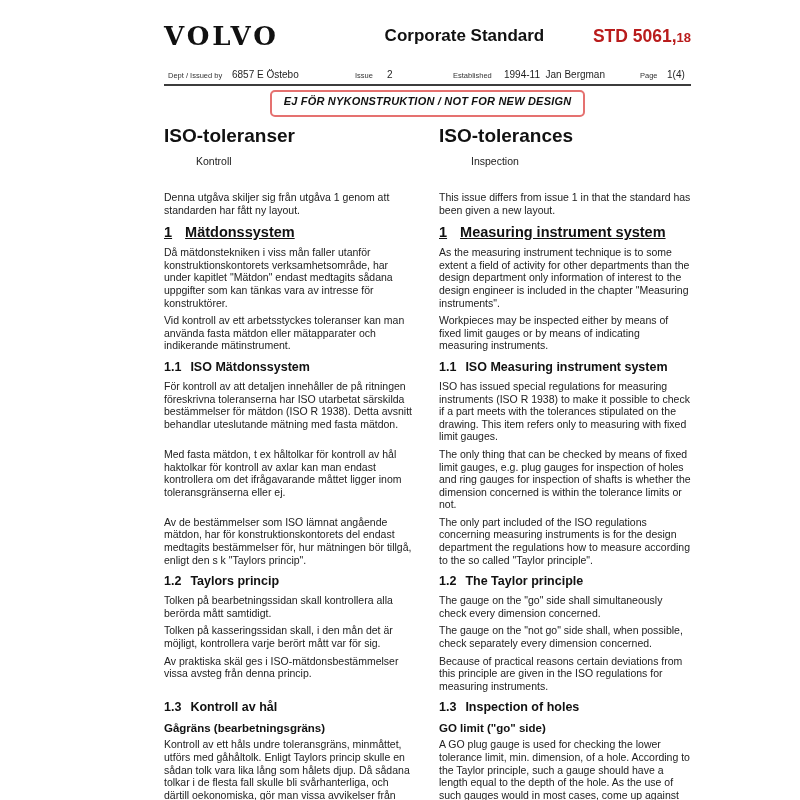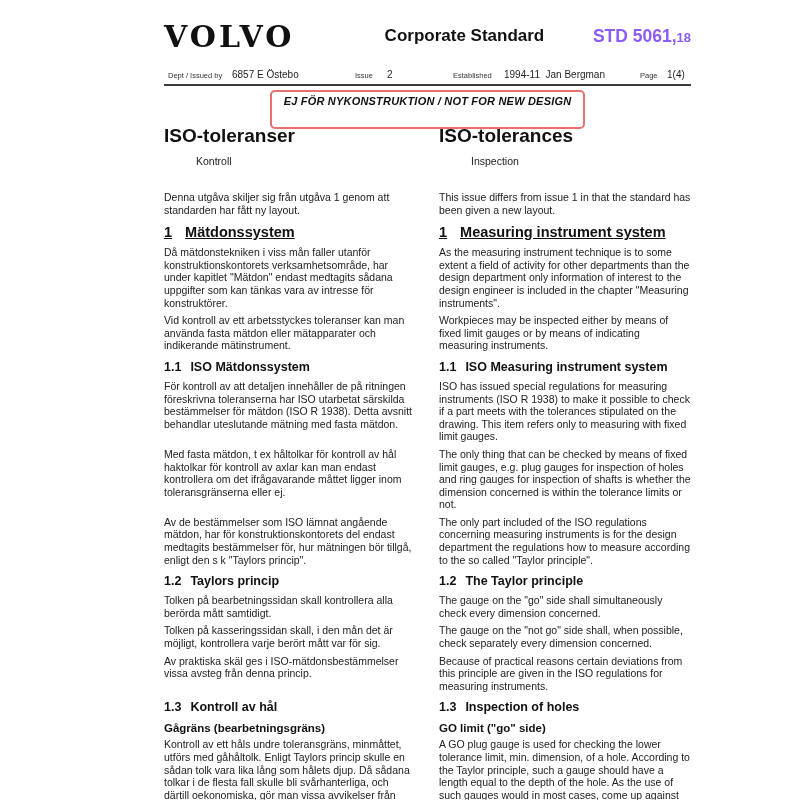--- a/index.html
+++ b/index.html
@@ -11,47 +11,47 @@
     position: relative;
   }
   .page { position: absolute; left: 0; top: 0; width: 800px; height: 800px; background: #fff; overflow: hidden; }
   .content { position: absolute; left: 164px; top: 20px; width: 527px; }
 
   
   .hdr-row { display: flex; align-items: center; height: 32px; }
   .logo {
     font-family: "DejaVu Serif", serif;
     font-weight: 800;
-    font-size: 30px;
+    font-size: 26px;
     letter-spacing: 3px;
     color: #111;
     width: 172px;
     flex: 0 0 auto;
   }
   .hdr-title { flex: 1 1 auto; text-align: center; font-size: 17px; font-weight: bold; color: #111; }
-  .hdr-num { flex: 0 0 auto; font-size: 17.5px; font-weight: bold; color: #8b5cf6; text-align: right; }
+  .hdr-num { flex: 0 0 auto; font-size: 17.5px; font-weight: bold; color: #b91c1c; text-align: right; }
   .hdr-num .suffix { font-size: 13px; }
 
   .meta-row { position: relative; height: 15px; margin-top: 13px; }
   .meta-row span { position: absolute; bottom: 0; white-space: pre; }
   .meta-label { font-size: 7.5px; color: #333; }
   .meta-value { font-size: 10px; color: #1f1f1f; }
   .m-dept-l { left: 4px; }   .m-dept-v { left: 68px; }
   .m-issue-l { left: 191px; text-align: right; } .m-issue-v { left: 223px; }
   .m-est-l { left: 289px; }   .m-est-v { left: 340px; }
   .m-page-l { left: 476px; }  .m-page-v { left: 503px; }
 
   .divider { border-bottom: 2px solid #3c3c3c; margin-top: 4px; }
 
   .notice-wrap { text-align: center; margin-top: 4px; height: 26px; }
   .notice-box {
     display: inline-block;
     border: 2px solid #e57170;
     border-radius: 5px;
-    padding: 3px 12px 20px 12px;
+    padding: 3px 12px 8px 12px;
     font-size: 11px;
     font-weight: bold;
     font-style: italic;
     color: #111;
     letter-spacing: 0.2px;
   }
 
   
   .cols {
     display: grid;

